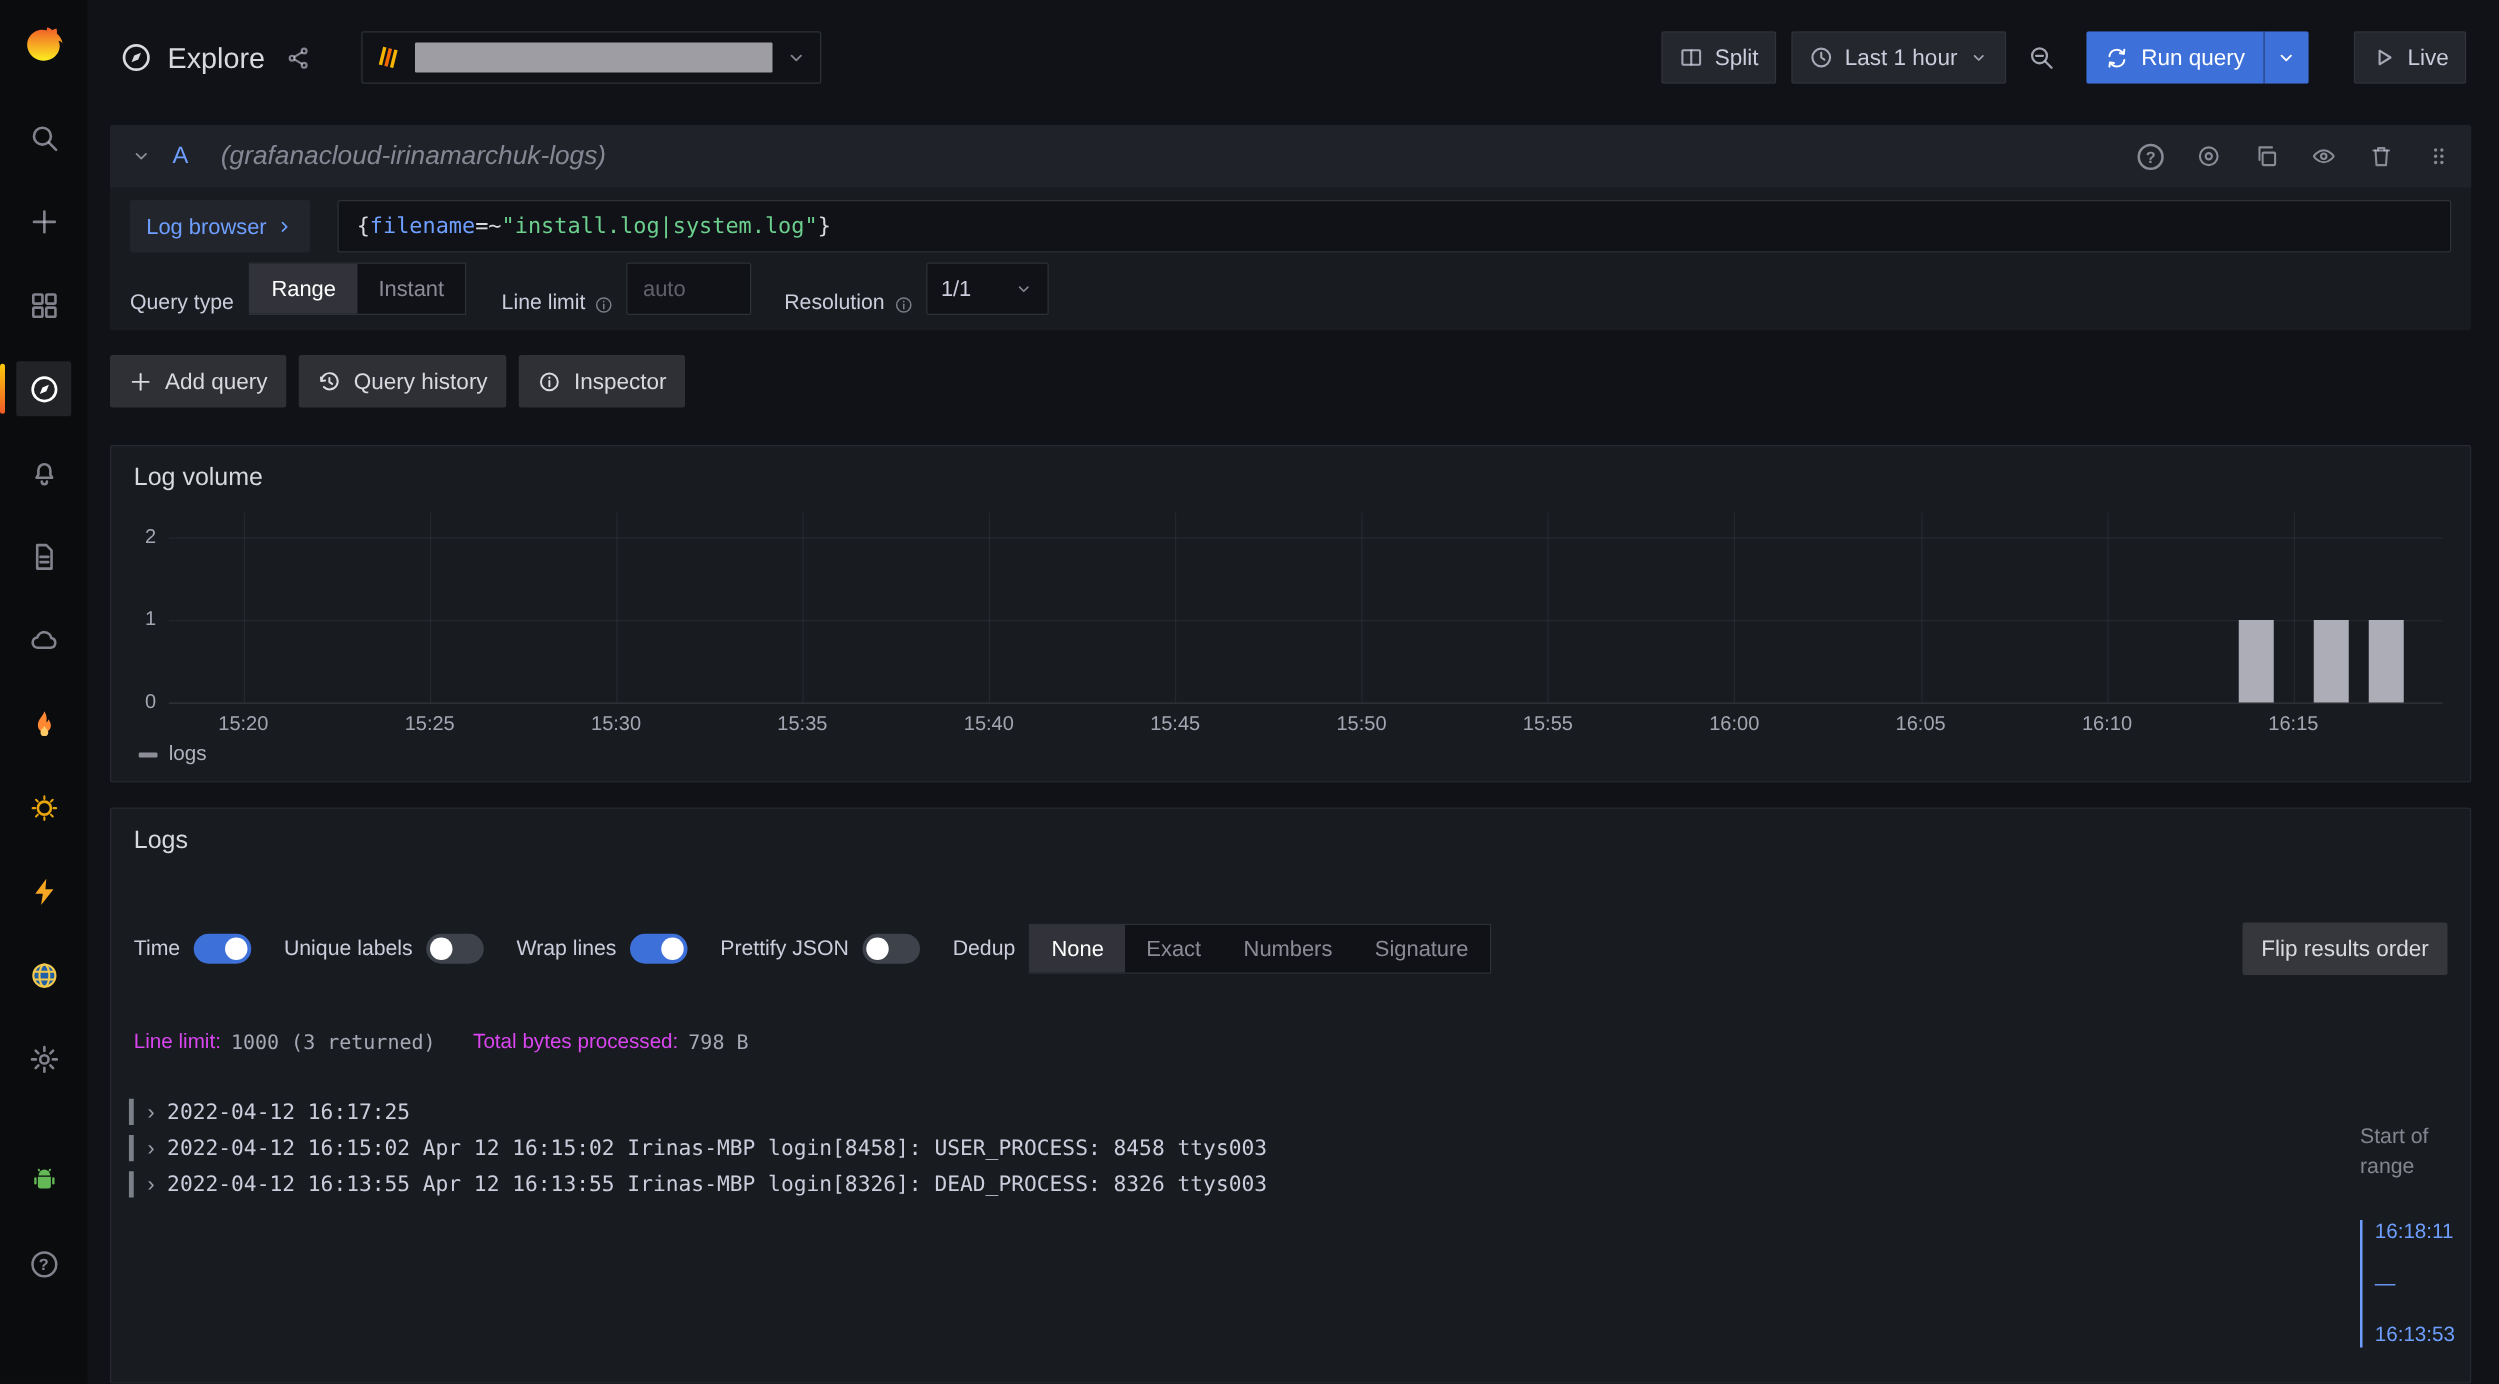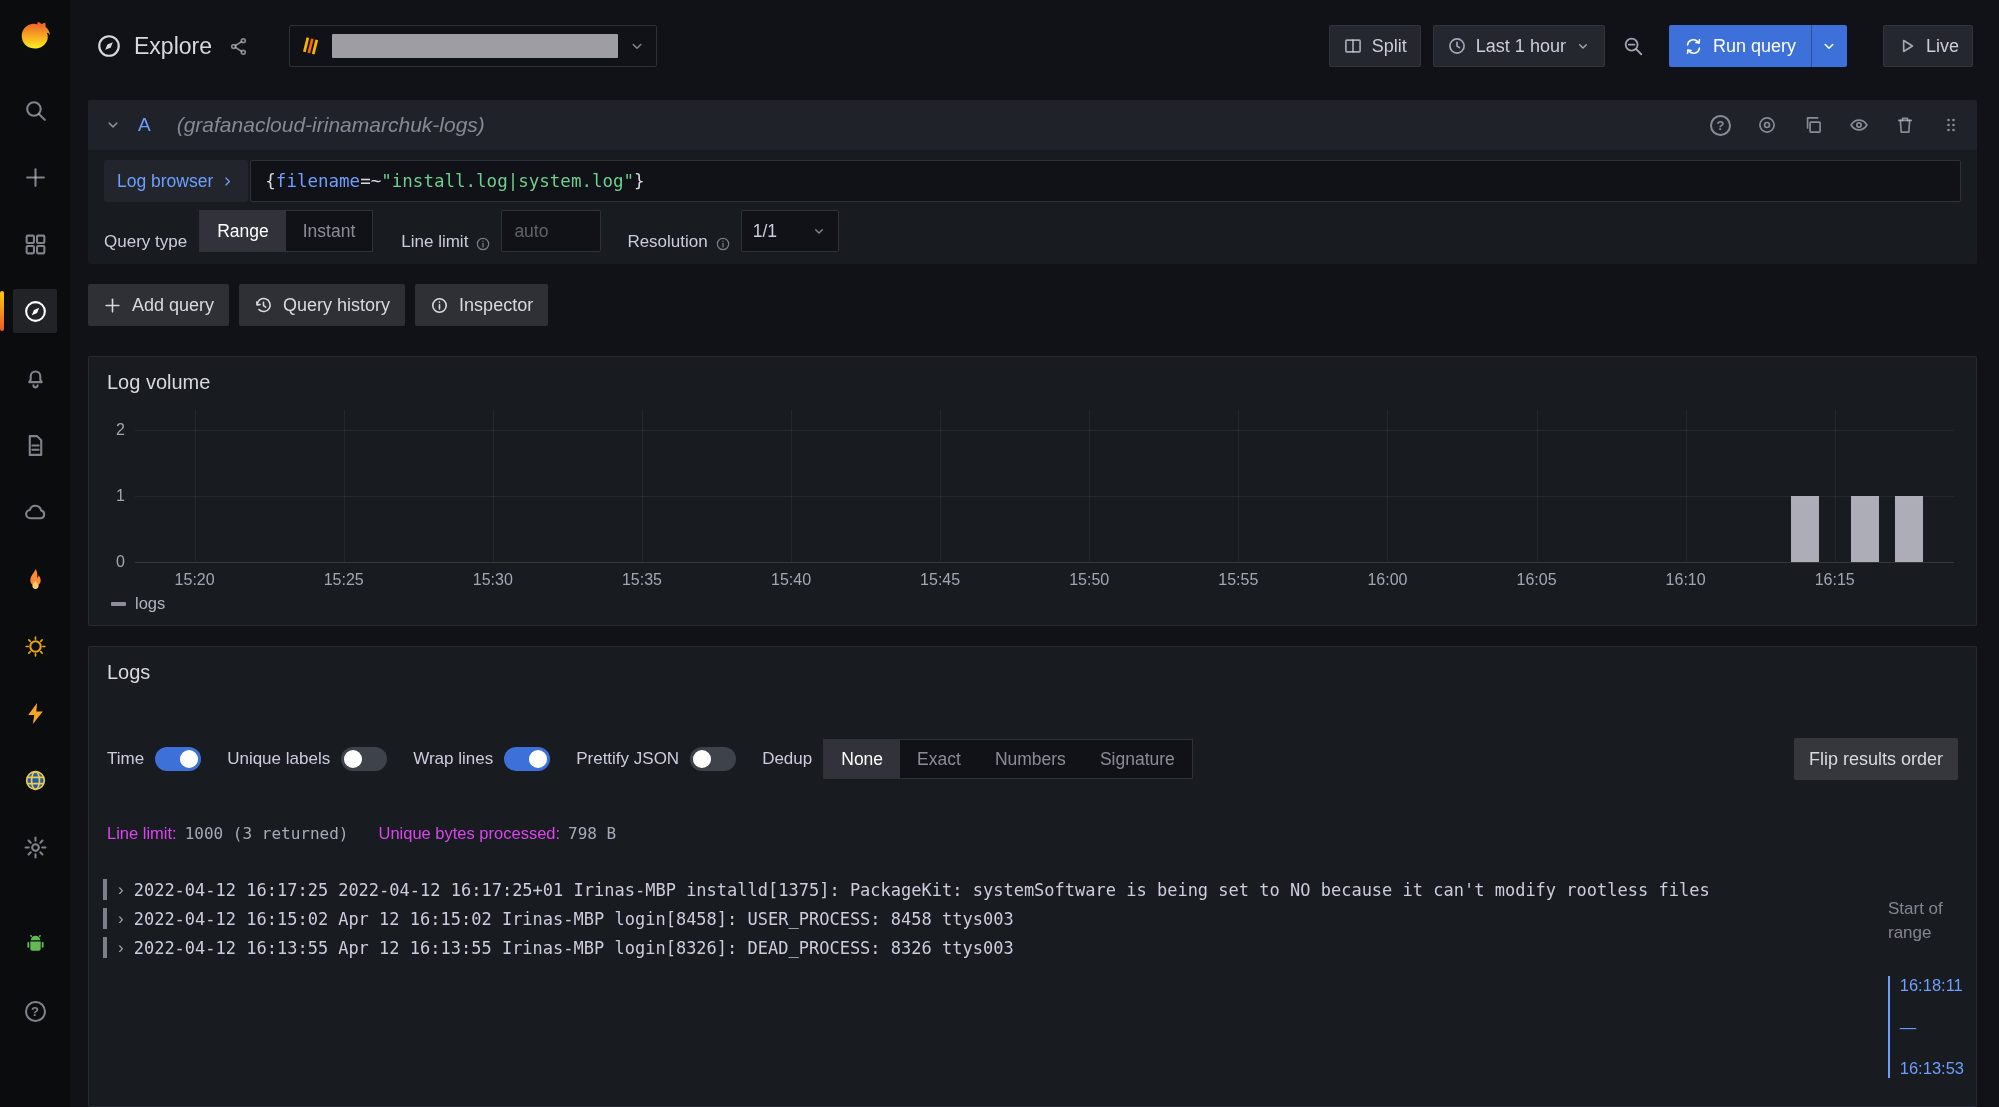--- a/index.html
+++ b/index.html
@@ -55,21 +55,21 @@
 
   .query-card{background:#181b1f;border-radius:2px;margin-bottom:20px}
   .qc-header{height:50px;background:#1f2228;display:flex;align-items:center;padding:0 16px;border-radius:2px 2px 0 0}
   .qc-collapse{color:rgba(204,204,220,.62);display:flex;cursor:pointer;background:none;border:none}
   .qc-collapse .icon{width:18px;height:18px}
   .ref-id{color:#6e9fff;font-weight:500;font-size:19px;margin-left:16px;cursor:pointer}
   .ds-hint{color:rgba(204,204,220,.6);font-style:italic;font-size:21px;margin-left:26px}
   .qc-header-icons{margin-left:auto;display:flex;align-items:center;gap:26px;color:rgba(204,204,220,.62)}
   .qc-header-icons .icon{width:20px;height:20px;cursor:pointer}
   .qc-body{padding:10px 16px 12px}
-  .query-row{display:flex;gap:2px}
+  .query-row{display:flex;gap:22px}
   .log-browser{height:42px;display:flex;align-items:center;gap:7px;background:#22252b;border:none;border-radius:2px;
     color:#6e9fff;font-size:17.5px;font-weight:500;padding:0 13px;cursor:pointer;font-family:inherit}
   .log-browser .icon{width:15px;height:15px}
   .query-input{flex:1;height:42px;background:#111217;border:1px solid #2c3235;border-radius:2px;display:flex;
     align-items:center;padding:0 14px;font-family:"DejaVu Sans Mono","Liberation Mono",monospace;font-size:17.5px;cursor:text}
   .q-brace,.q-op{color:#d8d9df}
   .q-label{color:#6e9fff}
   .q-str{color:#6ccf8e}
   .options-row{display:flex;align-items:flex-end;margin-top:8px}
   .opt-label{font-size:17px;font-weight:500;color:#ccccdc}
@@ -525,30 +525,29 @@
               <div class="radio-option">Numbers</div>
               <div class="radio-option">Signature</div>
             </div>
           </div>
           <button class="btn-secondary flip-btn">Flip results order</button>
         </div>
 
         <div class="logs-meta">
           <span class="meta-label">Line limit:</span>
           <span class="meta-value">1000 (3 returned)</span>
-          <span class="meta-label">Unique bytes processed:</span>
+          <span class="meta-label">Total bytes processed:</span>
           <span class="meta-value">798 B</span>
         </div>
 
         <div class="log-rows">
             <div class="log-row">
               <span class="level-bar"></span>
               <span class="row-chevron">›</span>
               <span class="log-time">2022-04-12 16:17:25</span>
-              <span class="log-msg">2022-04-12 16:17:25+01 Irinas-MBP installd[1375]: PackageKit: systemSoftware is being set to NO because it can't modify rootless files</span>
             </div>
             <div class="log-row">
               <span class="level-bar"></span>
               <span class="row-chevron">›</span>
               <span class="log-time">2022-04-12 16:15:02</span>
               <span class="log-msg">Apr 12 16:15:02 Irinas-MBP login[8458]: USER_PROCESS: 8458 ttys003</span>
             </div>
             <div class="log-row">
               <span class="level-bar"></span>
               <span class="row-chevron">›</span>

